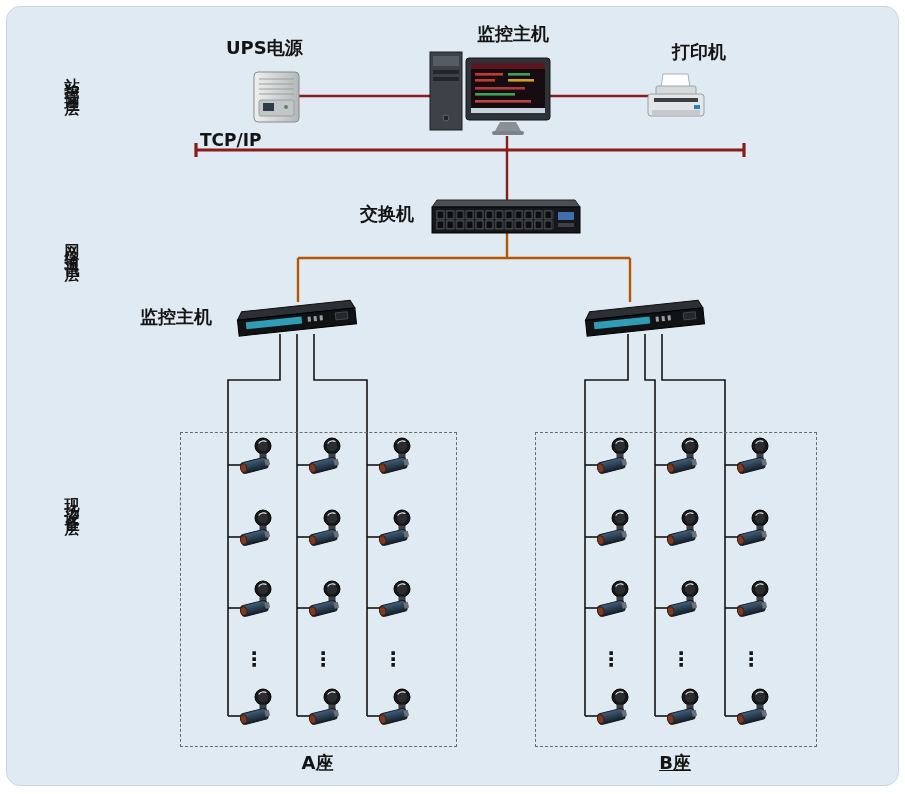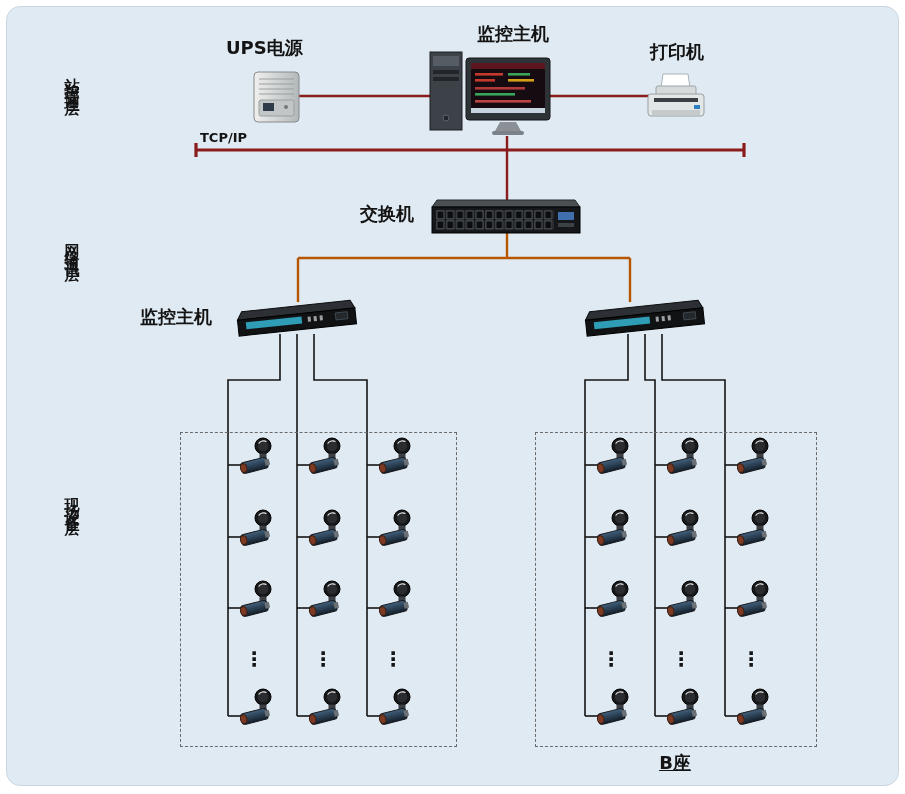--- a/index.html
+++ b/index.html
@@ -202,21 +202,22 @@
       <use href="#meter" xlink:href="#meter" x="737" y="688"></use>
       <text x="751" y="666" text-anchor="middle" class="vdots">⋮</text>
     </svg>
 
   <div class="vlabel" style="left:64px;top:66px;">站控管理层</div>
   <div class="vlabel" style="left:64px;top:232px;">网络通讯层</div>
   <div class="vlabel" style="left:64px;top:486px;">现场设备层</div>
 
   <div class="lbl center" style="left:226px;top:36px;width:76px;">UPS电源</div>
   <div class="lbl center" style="left:477px;top:22px;width:70px;">监控主机</div>
-  <div class="lbl center" style="left:650px;top:40px;width:48px;">打印机</div>
-  <div class="lbl" style="left:200px;top:130px;font-size:13px;">TCP/IP</div>
+  <div class="lbl center" style="left:672px;top:40px;width:48px;">打印机</div>
+  <div class="lbl" style="left:200px;top:130px;font-size:17px;">TCP/IP</div>
   <div class="lbl" style="left:360px;top:202px;">交换机</div>
   <div class="lbl" style="left:140px;top:305px;">监控主机</div>
 
   <div class="zone-box" style="left:180px;top:432px;width:275px;height:313px;"></div>
   <div class="zone-box" style="left:535px;top:432px;width:280px;height:313px;"></div>
+  <div class="lbl center" style="left:180px;top:751px;width:275px;">A座</div>
   <div class="lbl center" style="left:535px;top:751px;width:280px;text-decoration:underline;">B座</div>
 </div>
 
 </body></html>

